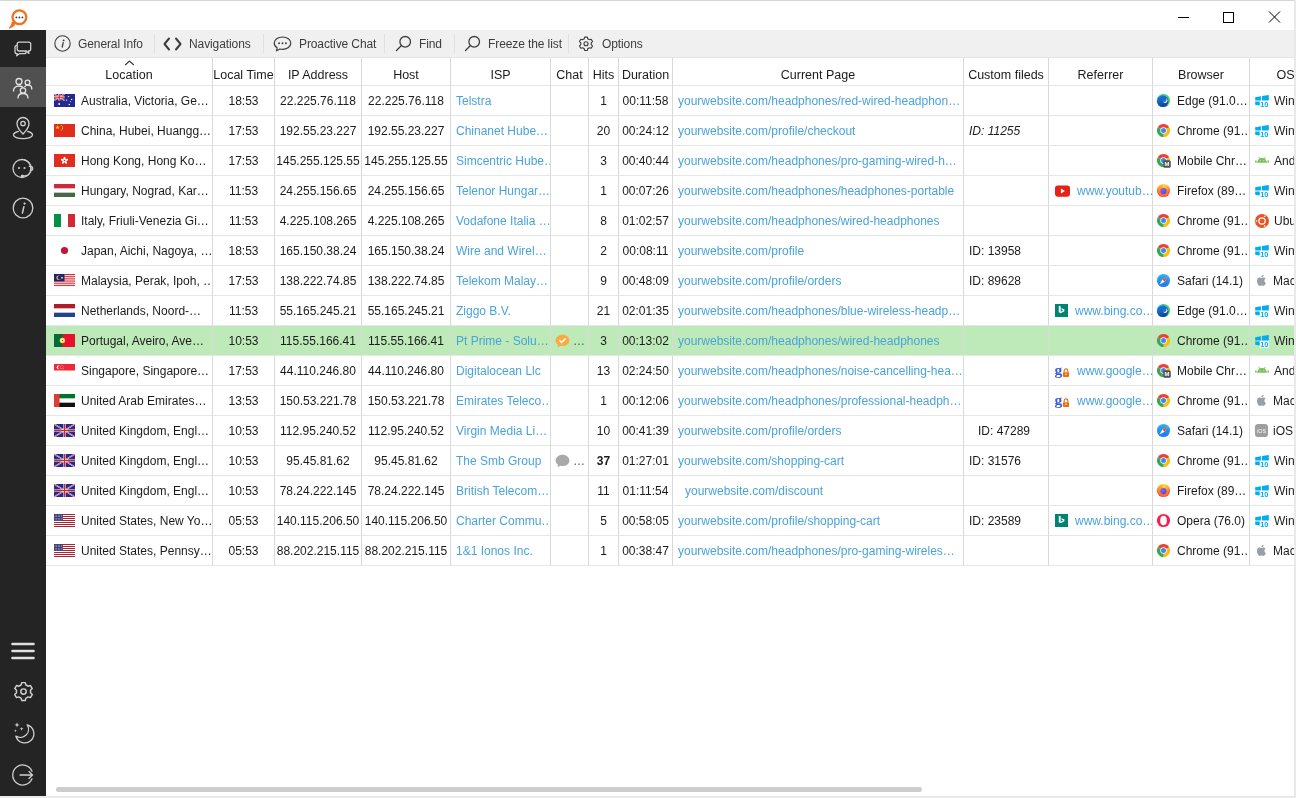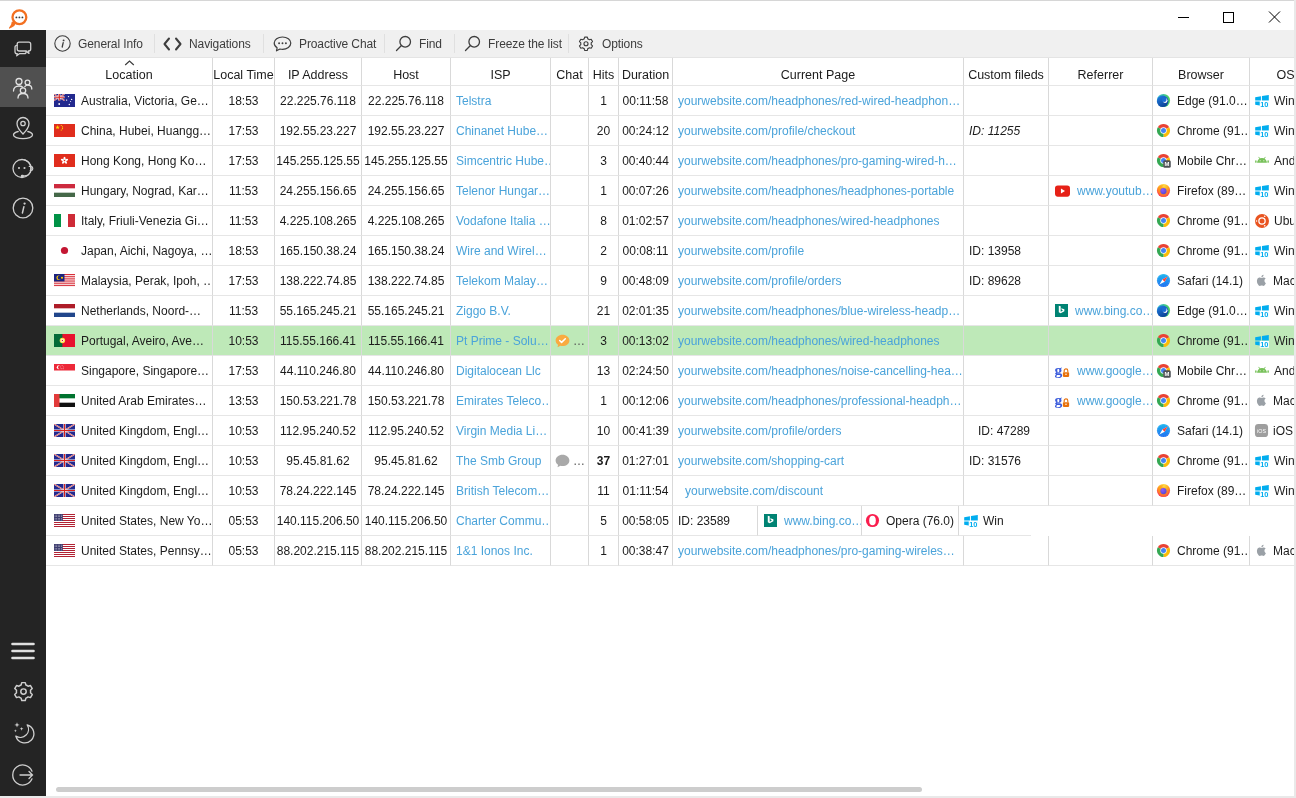--- a/index.html
+++ b/index.html
@@ -1102,20 +1102,23 @@
       </div>
       <div class="cell c-center" style="width:62px;">05:53</div>
       <div class="cell c-center" style="width:87px;">140.115.206.50</div>
       <div class="cell c-center" style="width:89px;">140.115.206.50</div>
       <div class="cell c-left link" style="width:100px;">
         <span style="margin-left:5px;text-align:right;">Charter Commu…</span>
       </div>
       <div class="cell c-left" style="width:38px;"></div>
       <div class="cell c-center" style="width:30px;">5</div>
       <div class="cell c-center" style="width:54px;">00:58:05</div>
+      <div class="cell c-left link" style="width:291px;">
+        <span style="margin-left:5px;">yourwebsite.com/profile/shopping-cart</span>
+      </div>
       <div class="cell c-left" style="width:85px;">
         <span style="margin-left:5px;">ID: 23589</span>
       </div>
       <div class="cell c-left" style="width:104px;">
         <svg class="ricon" width="13" height="13" viewBox="0 0 24 24">
 <rect width="24" height="24" fill="#008373"></rect>
 <path d="M7 3 L10.5 4.2 V14.5 L14.8 12 L12.7 11 L11.4 7.7 L17.3 9.8 V13.3 L10.5 17.3 L7 15.3 Z" fill="#fff"></path>
         </svg>
         <span class="link">www.bing.co…</span>
       </div>

